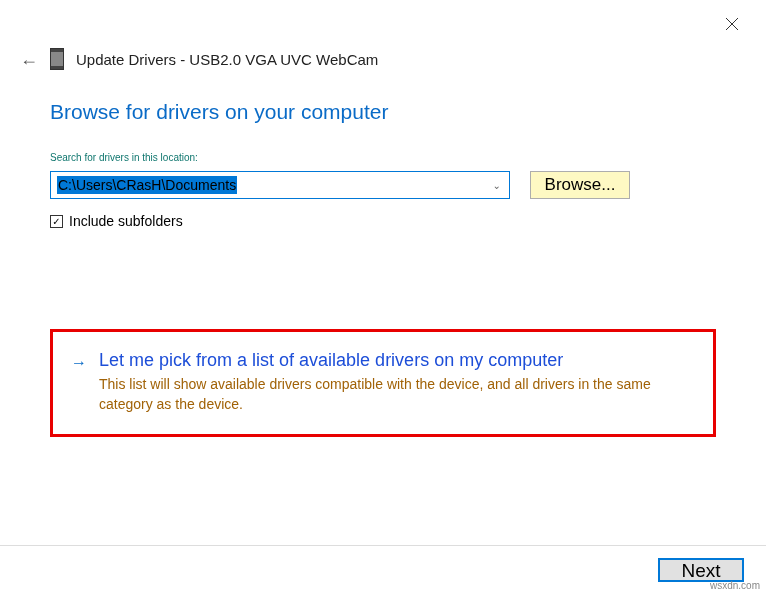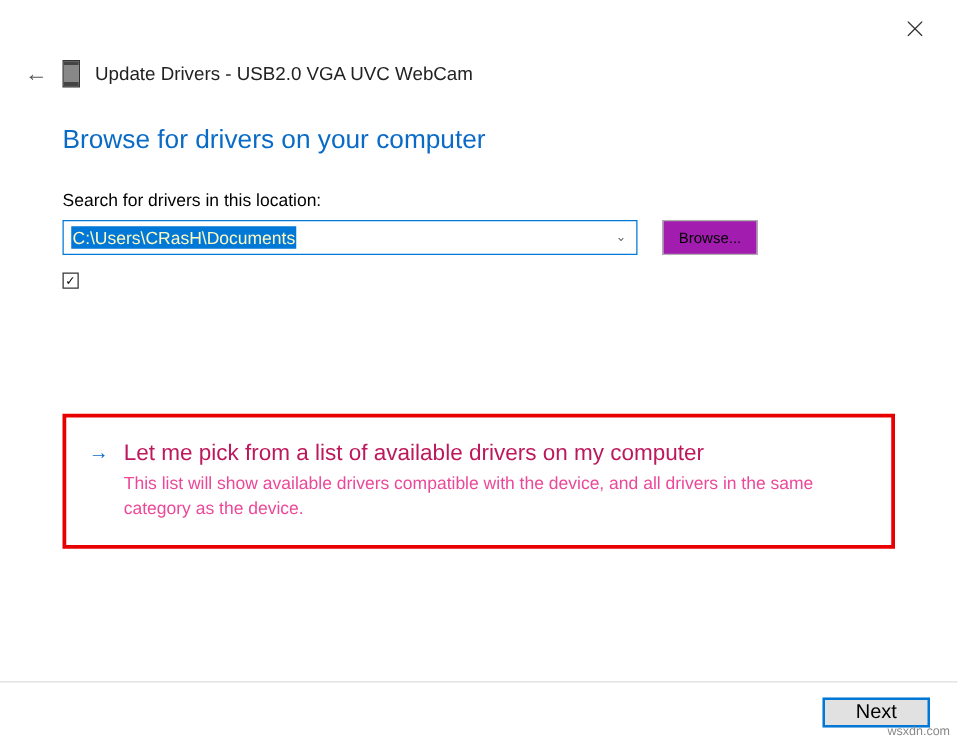--- a/index.html
+++ b/index.html
@@ -4,34 +4,34 @@
   <style>
     * { margin: 0; padding: 0; box-sizing: border-box; font-family: 'Segoe UI', Tahoma, sans-serif; }
     body { background: #fff; width: 766px; height: 593px; position: relative; overflow: hidden; }
     .close-btn { position: absolute; top: 12px; right: 20px; font-size: 16px; color: #333; cursor: pointer; padding: 4px 8px; }
     .header { display: flex; align-items: center; padding: 48px 0 0 20px; gap: 12px; }
     .back-arrow { font-size: 18px; color: #555; cursor: pointer; }
     .device-icon { width: 14px; height: 22px; background: linear-gradient(to bottom, #444 0%, #444 15%, #888 15%, #888 85%, #444 85%, #444 100%); border: 1px solid #333; }
     .header-title { font-size: 15px; color: #222; }
     .content { padding: 30px 50px 0 50px; }
     .main-heading { color: #0a6bc7; font-size: 21px; font-weight: 400; margin-bottom: 28px; }
-    .search-label { font-size: 14px; color: #000000; margin-bottom: 8px; display: block; }
+    .search-label { font-size: 10px; color: #0f766e; margin-bottom: 8px; display: block; }
     .search-row { display: flex; gap: 20px; align-items: center; margin-bottom: 14px; }
     .path-input { flex: 1; max-width: 460px; height: 28px; border: 1px solid #0078d7; padding: 3px 6px; font-size: 14px; display: flex; align-items: center; position: relative; }
-    .path-text { background: #0078d7; color: #fef9c3; padding: 1px 1px; }
+    .path-text { background: #0078d7; color: #000000; padding: 1px 1px; }
     .dropdown-chev { position: absolute; right: 8px; color: #666; font-size: 10px; }
-    .browse-btn { width: 76px; height: 28px; background: #a21caf; border: 1px solid #adadad; font-size: 12px; cursor: pointer; }
+    .browse-btn { width: 100px; height: 28px; background: #fef9c3; border: 1px solid #adadad; font-size: 17px; cursor: pointer; }
     .checkbox-row { display: flex; align-items: center; gap: 6px; font-size: 14px; color: #000; }
     .checkbox { width: 13px; height: 13px; border: 1px solid #333; display: flex; align-items: center; justify-content: center; font-size: 10px; }
     .option-box { margin: 100px 0 0 0; border: 3px solid #e80000; padding: 18px 28px 20px 18px; display: flex; gap: 12px; cursor: pointer; }
     .option-arrow { color: #0a6bc7; font-size: 16px; margin-top: 2px; }
-    .option-title { color: #be185d; font-size: 18px; font-weight: 400; margin-bottom: 4px; }
-    .option-desc { color: #ec4899; font-size: 14px; line-height: 1.4; }
+    .option-title { color: #1d4ed8; font-size: 18px; font-weight: 400; margin-bottom: 4px; }
+    .option-desc { color: #a16207; font-size: 14px; line-height: 1.4; }
     .footer { position: absolute; bottom: 0; left: 0; right: 0; border-top: 1px solid #ddd; height: 48px; display: flex; justify-content: flex-end; align-items: center; padding: 0 22px; gap: 10px; }
-    .footer-btn { width: 86px; height: 24px; border: 1px solid #adadad; background: #e1e1e1; font-size: 16px; cursor: pointer; }
+    .footer-btn { width: 86px; height: 24px; border: 1px solid #adadad; background: #e1e1e1; font-size: 19px; cursor: pointer; }
     .next-btn { border: 2px solid #0078d7; }
     .watermark { position: absolute; bottom: 2px; right: 6px; font-size: 10px; color: #888; }
   </style>
 </head>
 <body>
 
 <div class="close-btn">
   <svg width="12" height="12" viewBox="0 0 12 12">
       <line x1="0" y1="0" x2="12" y2="12" stroke="#333" stroke-width="1"></line>
       <line x1="12" y1="0" x2="0" y2="12" stroke="#333" stroke-width="1"></line>
@@ -52,20 +52,21 @@
   <div class="search-row">
     <div class="path-input">
       <span class="path-text">C:\Users\CRasH\Documents</span>
       <span class="dropdown-chev">⌄</span>
     </div>
     <button class="browse-btn">Browse...</button>
   </div>
 
   <div class="checkbox-row">
     <span class="checkbox">✓</span>
+    <span>Include subfolders</span>
   </div>
 
   <div class="option-box">
     <span class="option-arrow">→</span>
     <div>
       <div class="option-title">Let me pick from a list of available drivers on my computer</div>
       <div class="option-desc">This list will show available drivers compatible with the device, and all drivers in the same category as the device.</div>
     </div>
   </div>
 </div>

